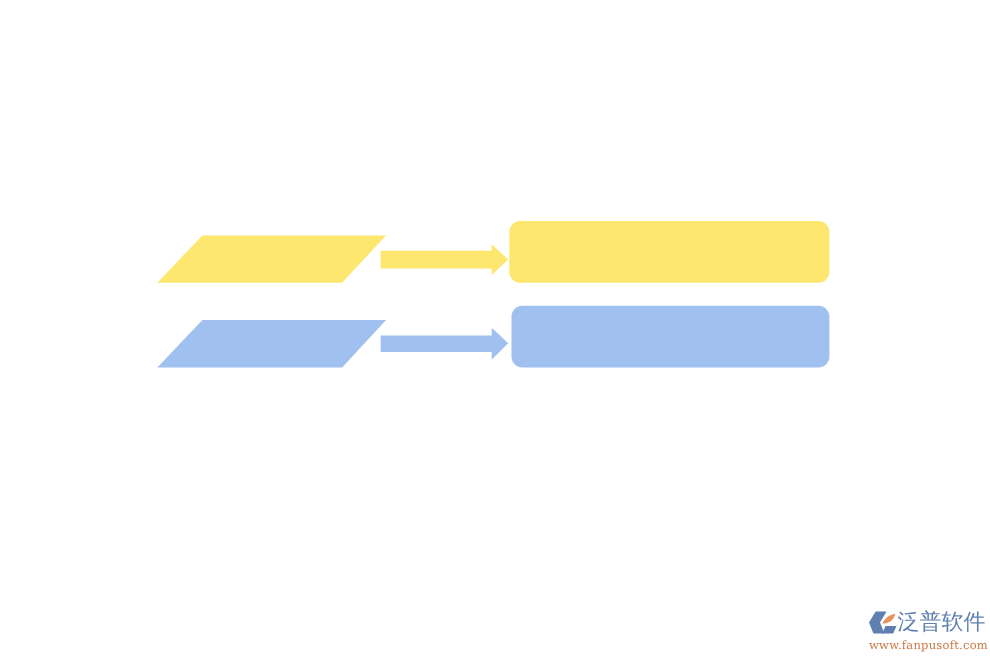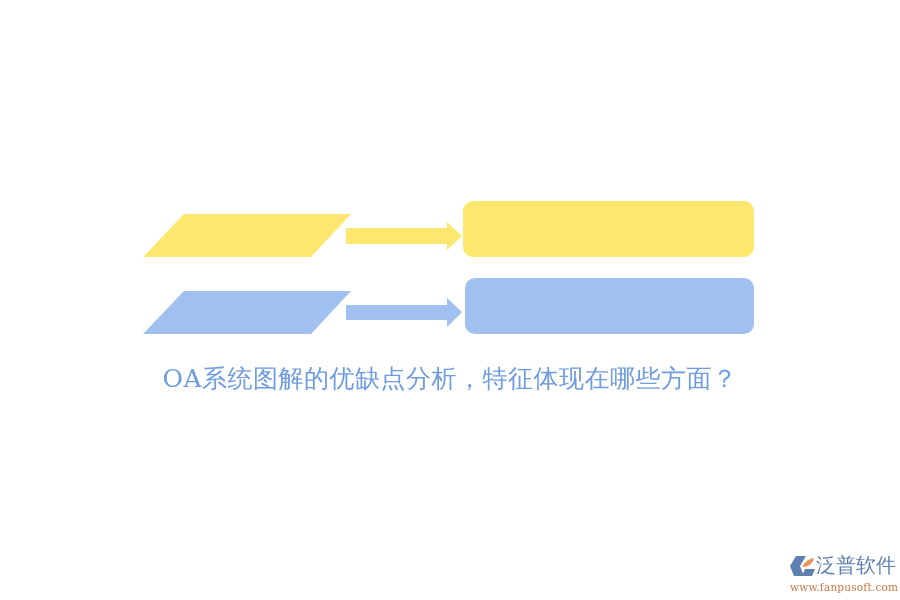--- a/index.html
+++ b/index.html
@@ -34,21 +34,20 @@
       <rect x="463" y="201" width="291" height="56" rx="10" ry="10" fill="#fde76e"></rect>
     </g>
 
     <g>
       <polygon points="184,291 351,291 311,334 143,334" fill="#a0c0ef"></polygon>
       <polygon points="346,305 447,305 447,298 462,312 447,327 447,320 346,320" fill="#a0c0ef"></polygon>
       <rect x="465" y="278" width="289" height="56" rx="10" ry="10" fill="#a0c0ef"></rect>
     </g>
   </svg>
 
-  <div class="title" style="color:#6f9be0;">OA系统图解的优缺点分析，特征体现在哪些方面？</div>
 
   <div class="logo">
     <svg class="logo-icon" viewBox="0 0 26 22">
       <polygon points="6,1 16,1 10,11 14,21 4,21 0,11" fill="#5e7fb0"></polygon>
       <path d="M12,12 Q16,4 24,3 Q22,12 12,12 Z" fill="#e8935a"></path>
       <polygon points="15,14 25,14 22,21 12,21" fill="#5e7fb0"></polygon>
     </svg>
     <div class="logo-name" style="color:#5e7fb0;">泛普软件</div>
     <div class="logo-url" style="color:#c87a45;">www.fanpusoft.com</div>
   </div>

